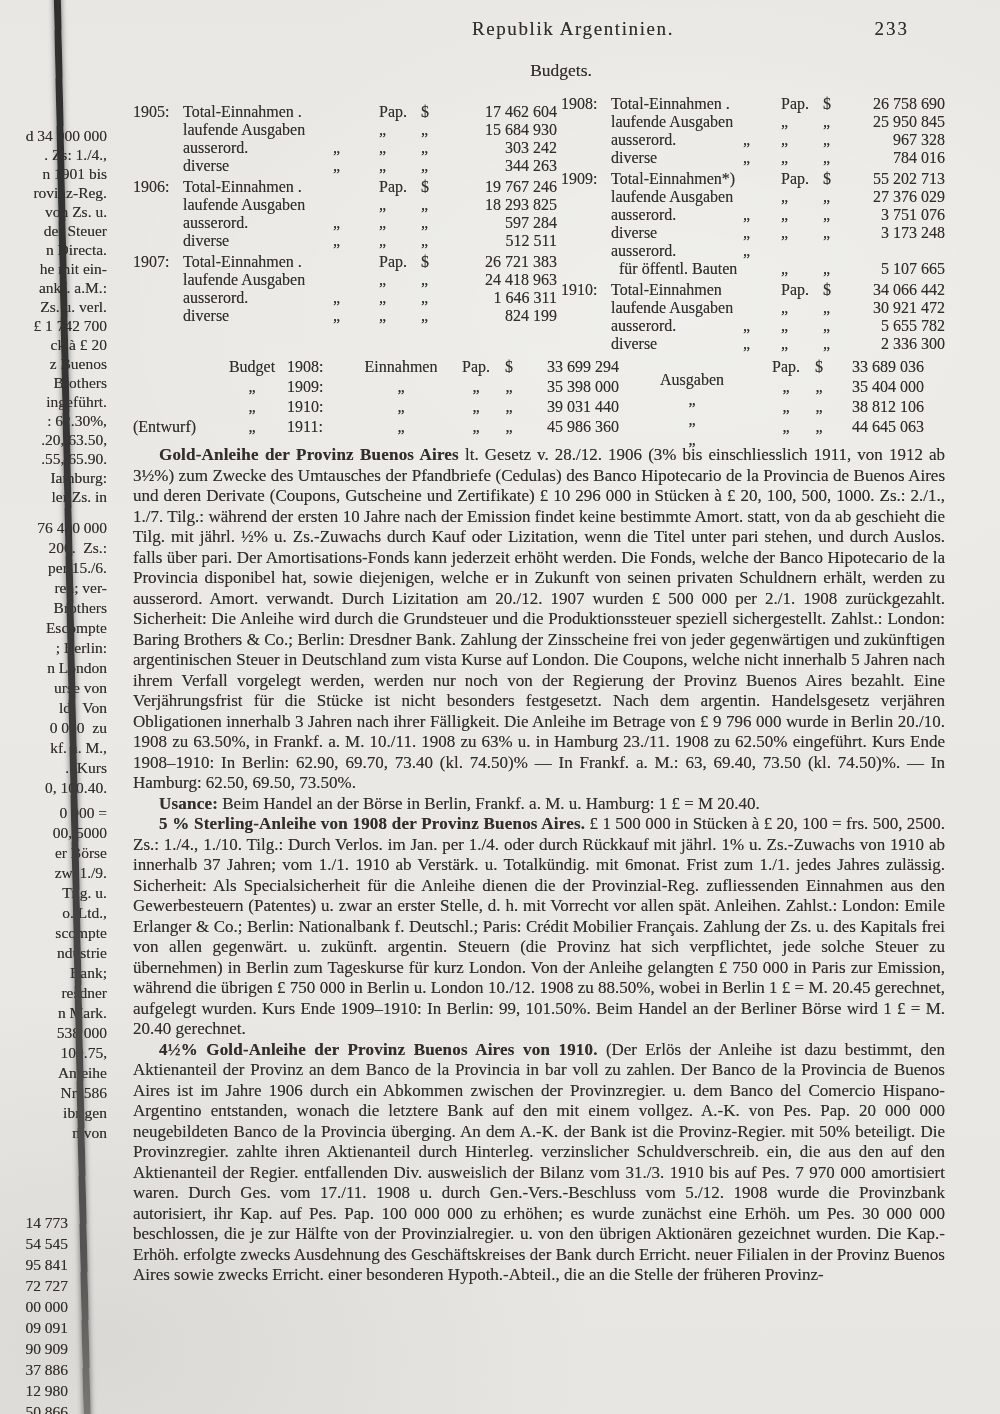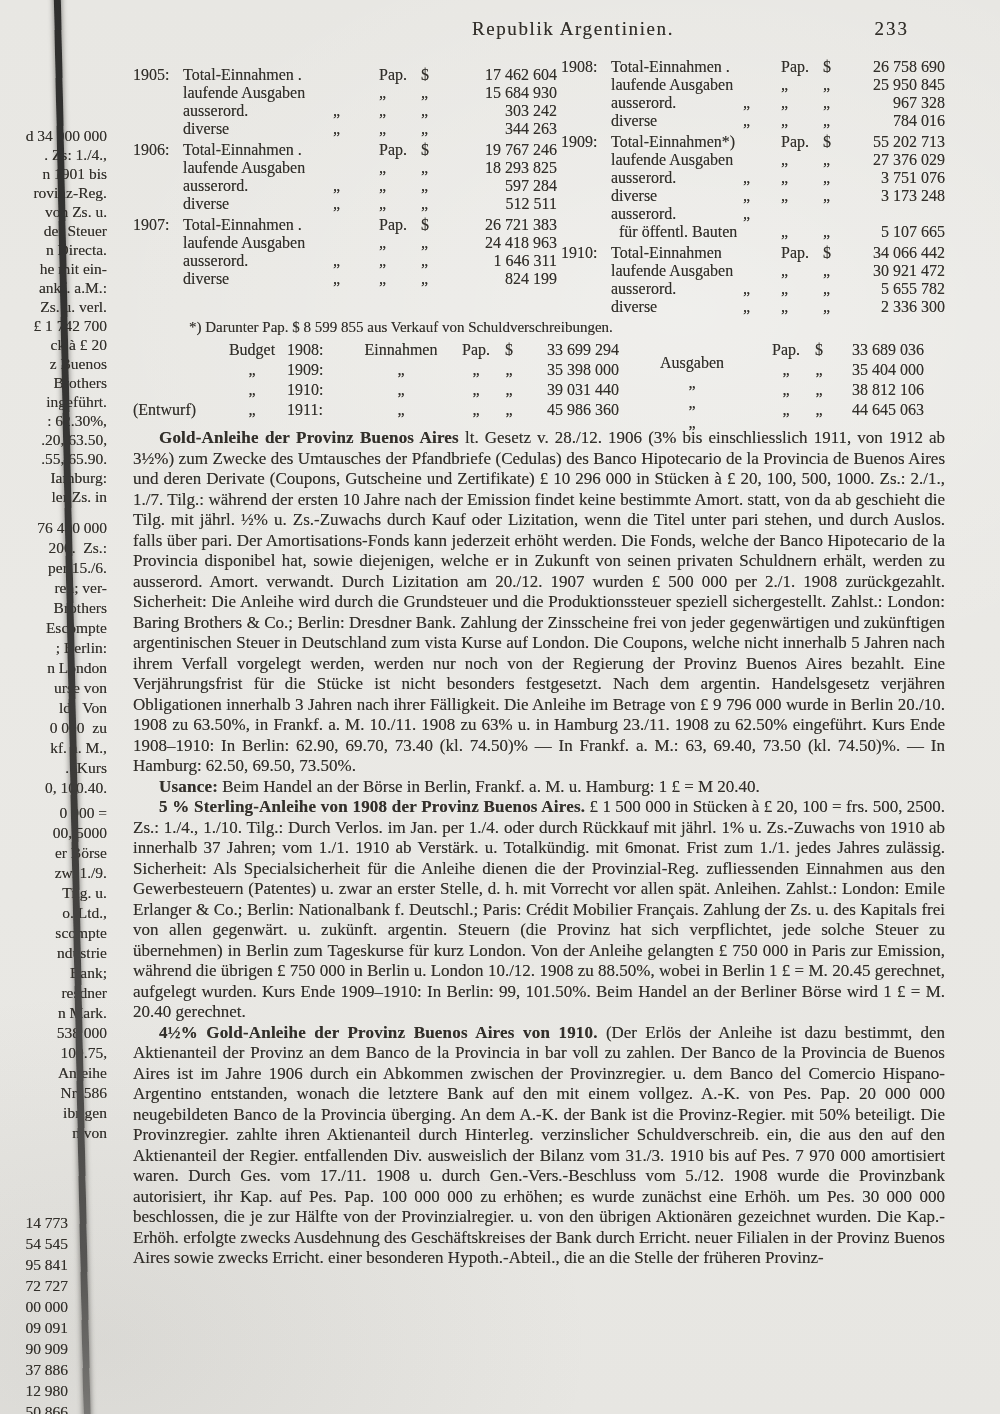--- a/index.html
+++ b/index.html
@@ -88,20 +88,21 @@
 
   <div class="gutter"></div>
 
   <div class="main">
 
     <div class="hdr">
       <div class="title">Republik Argentinien.</div>
       <div class="pno">233</div>
     </div>
 
+    <div class="budgets-heading">Budgets.</div>
 
     <div class="budget-cols">
       <div class="bcol-left">
         <div class="abrech"></div>
 
       <div class="yblock">
             <div class="ycol">1905:</div>
             <div class="yrows">
 
             <div class="trow">
@@ -317,21 +318,20 @@
                   <span class="mid">„</span>
                   <span class="c1">„</span>
                   <span class="c2">„</span>
                   <span class="val">2 336 300</span>
                 </div>
             </div>
           </div>
         </div>
     </div>
 
-    <div class="footnote">*) Darunter Pap. $ 8 599 855 aus Verkauf von Schuldverschreibungen.</div>
 
     <div class="summary">
 
     <div class="srow">
           <span class="s-pre"></span>
           <span class="s-b">Budget</span>
           <span class="s-y">1908:</span>
           <span class="s-e">Einnahmen</span>
           <span class="s-c1">Pap.</span>
           <span class="s-c2">$</span>

